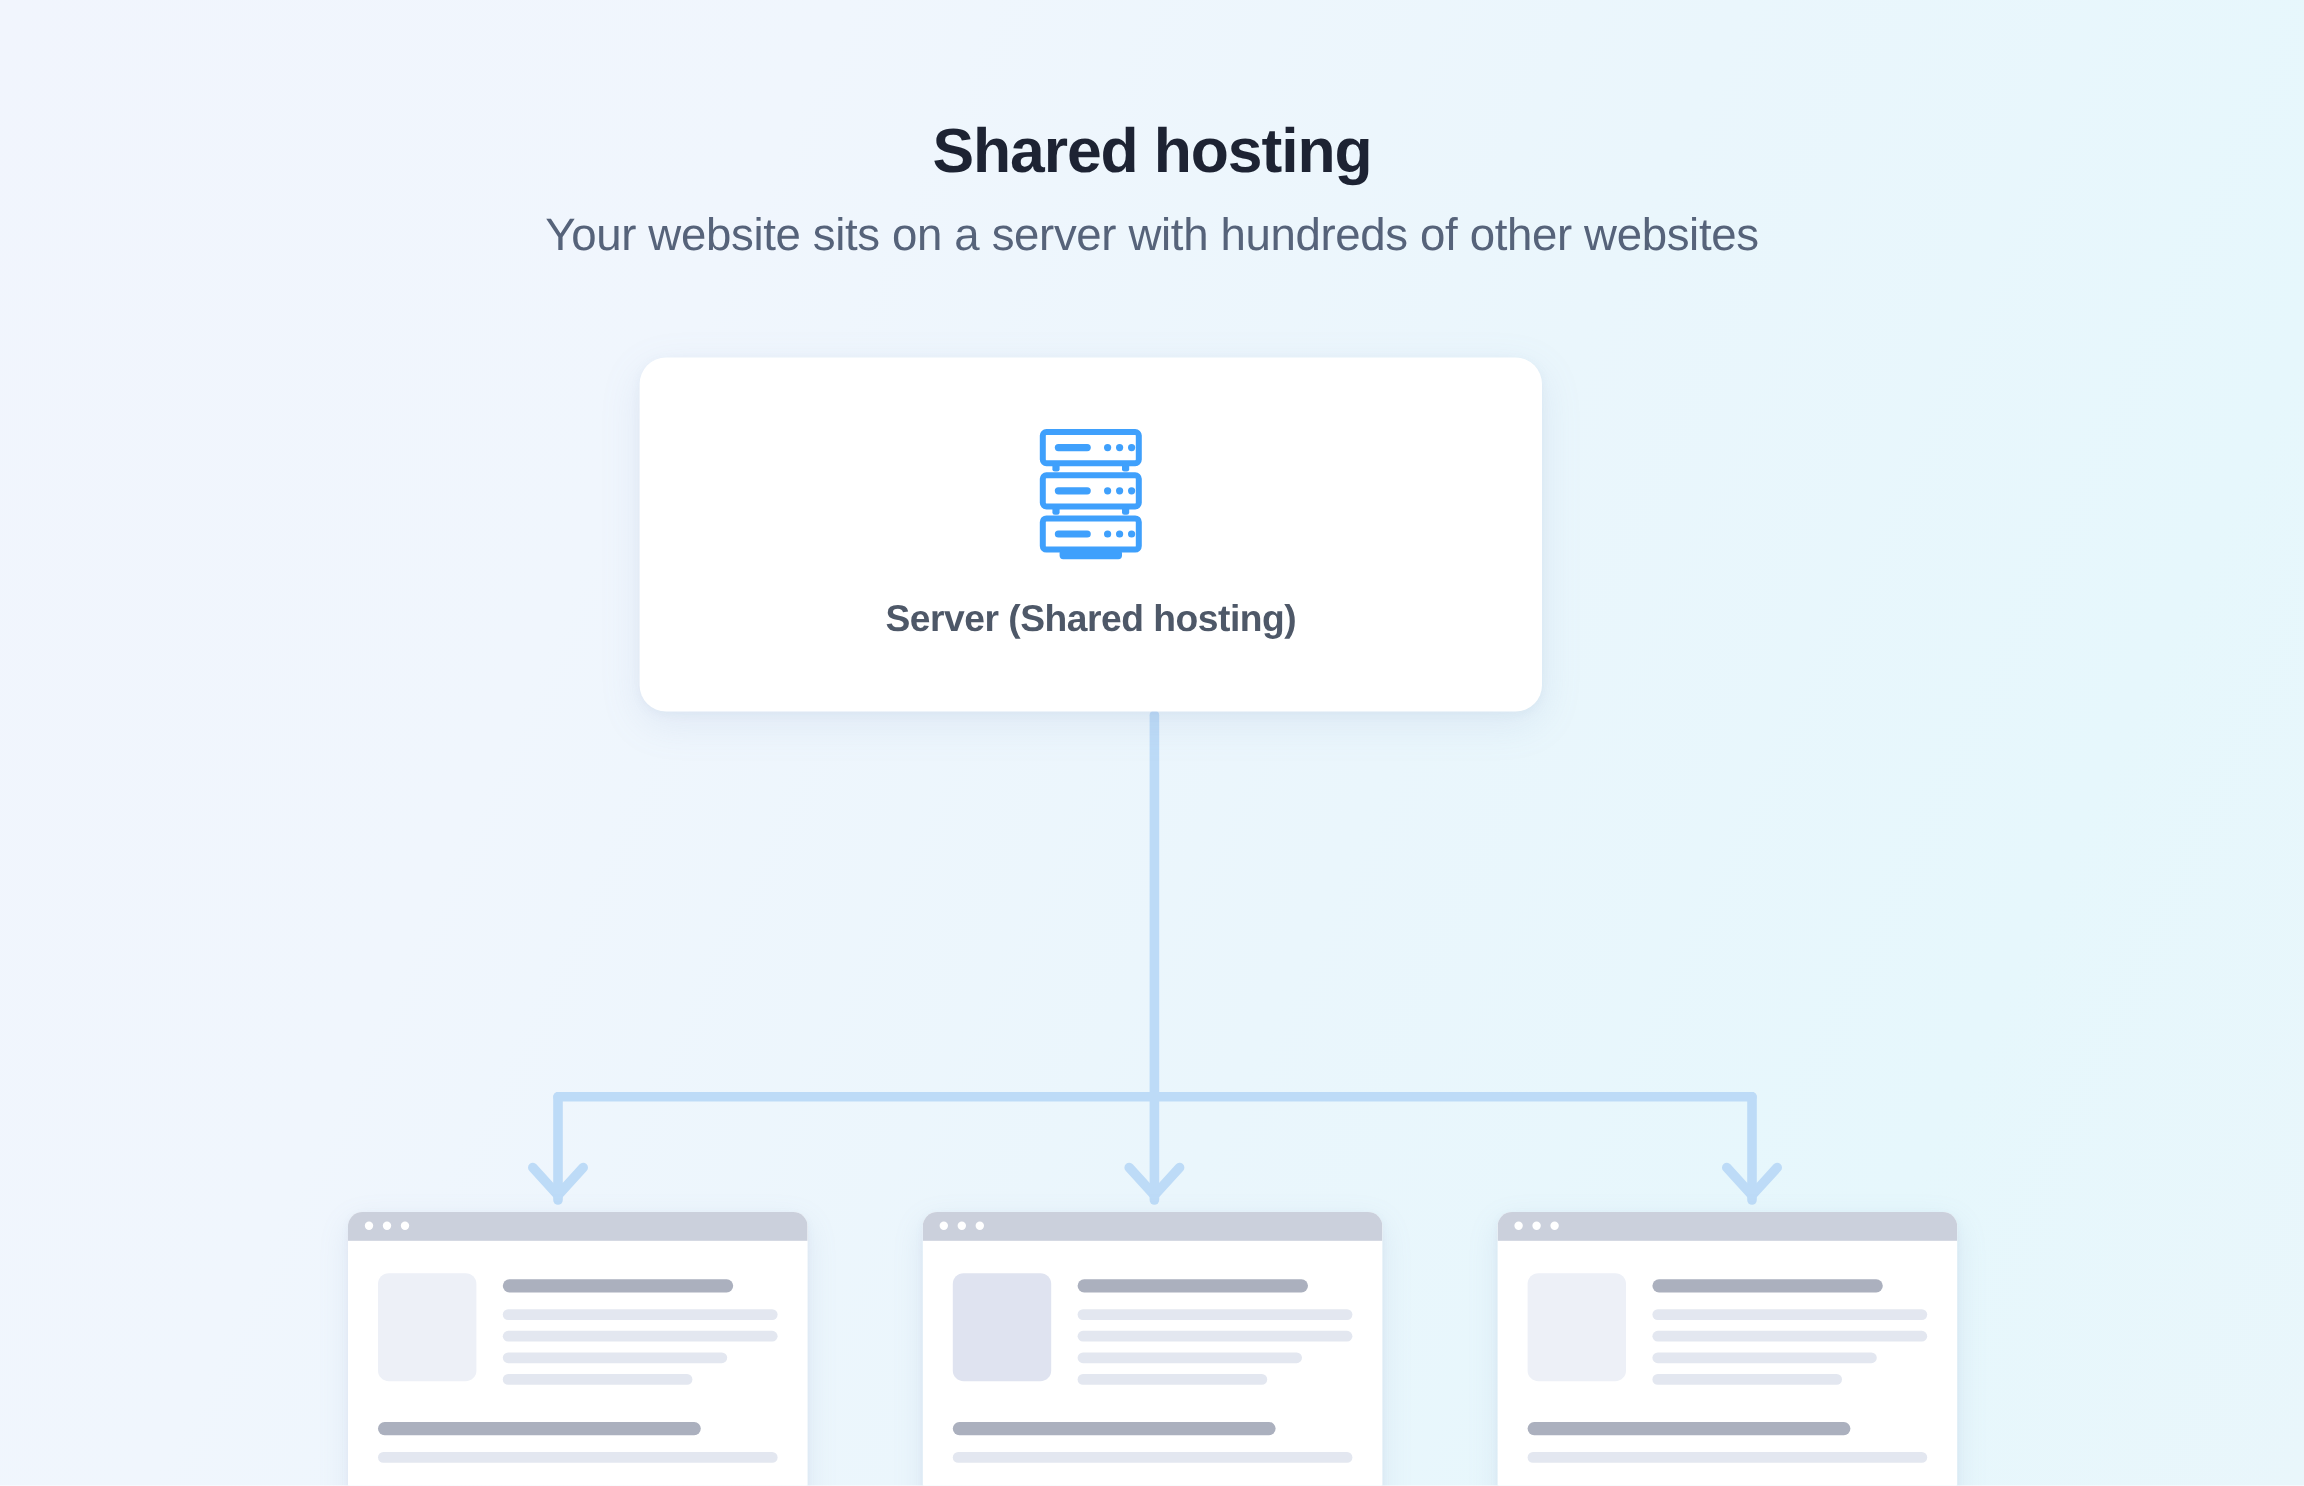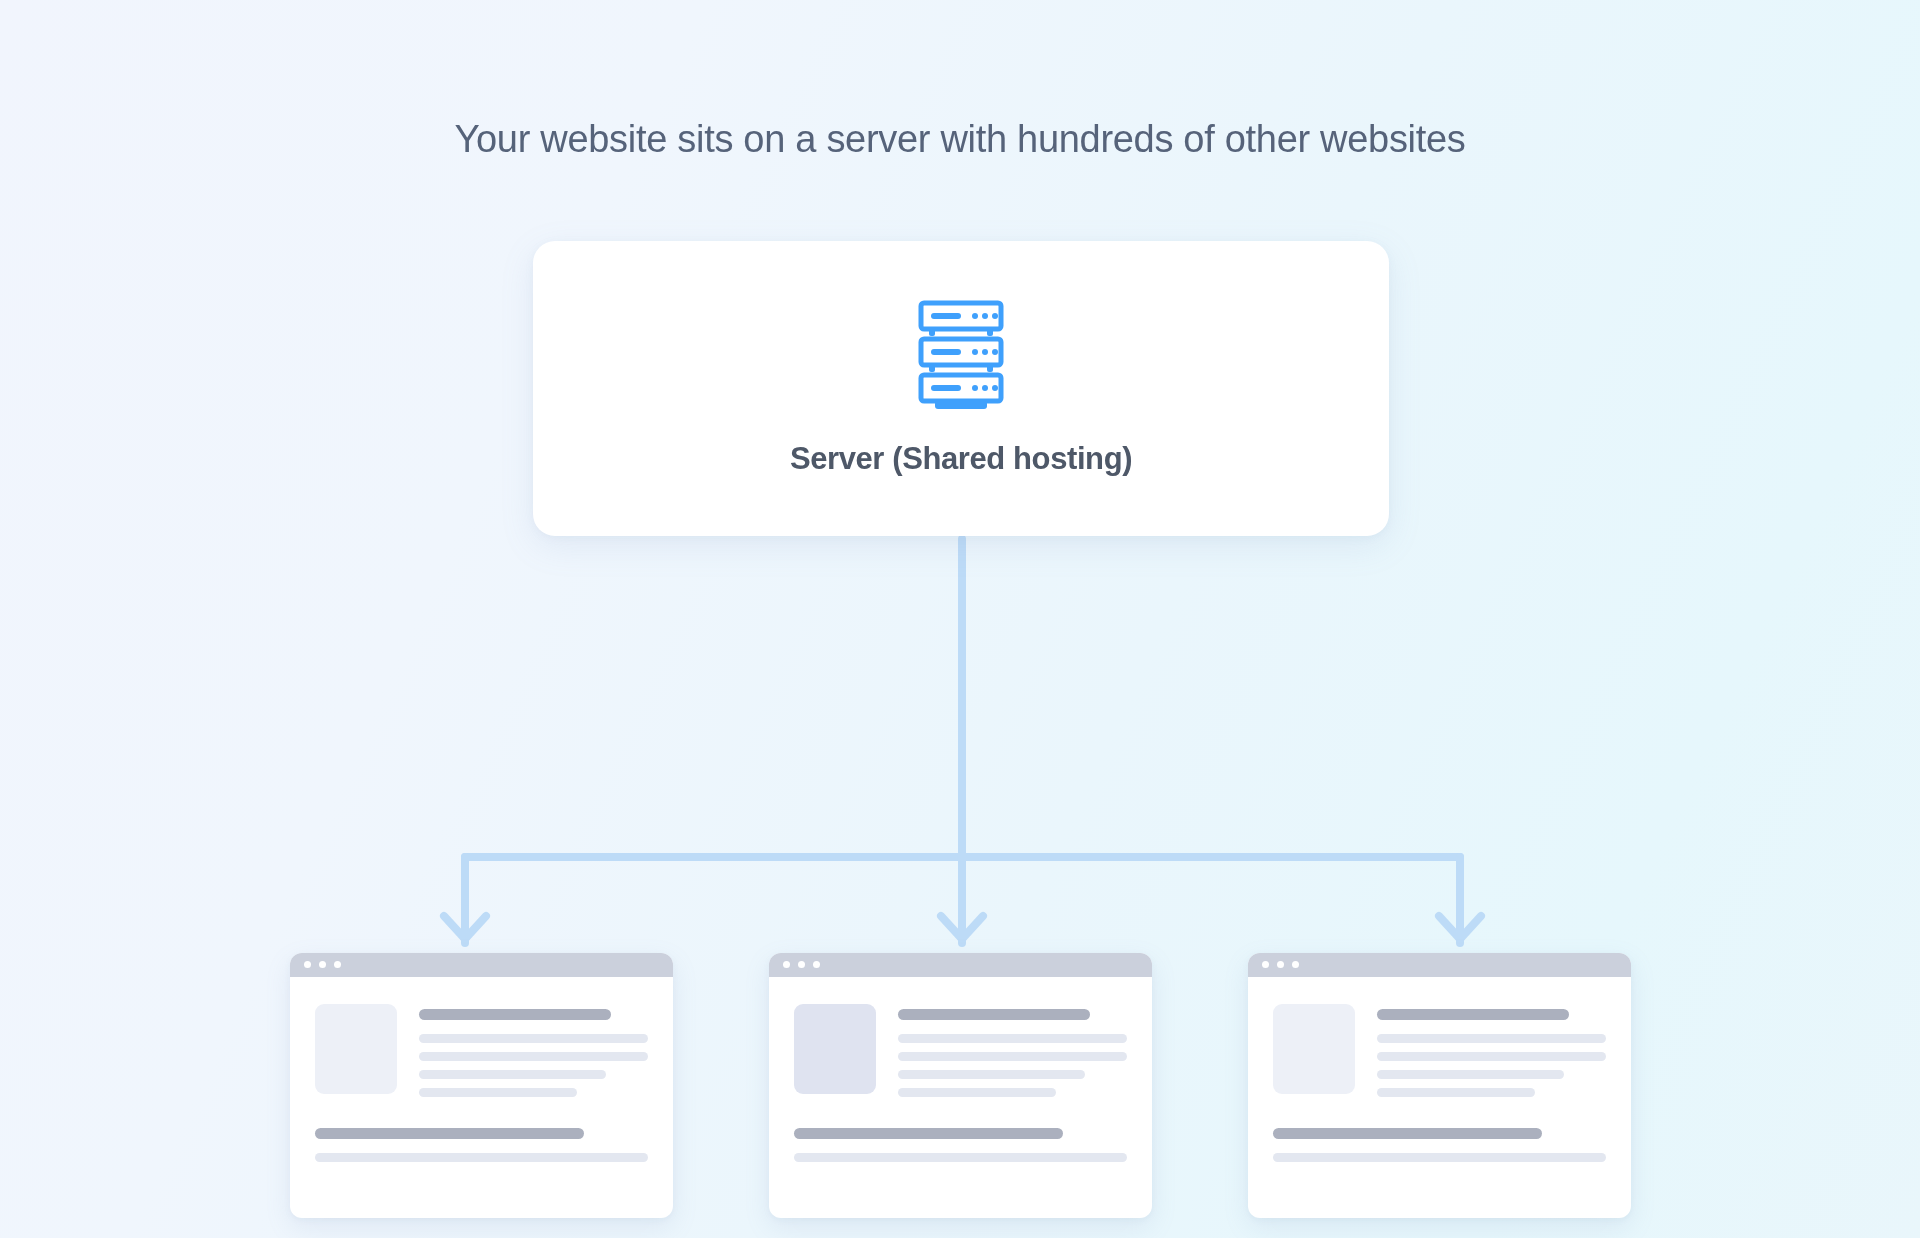--- a/index.html
+++ b/index.html
@@ -49,21 +49,21 @@
     position: relative;
     width: 1920px;
     height: 960px;
   }
 
   
   .server-card {
     position: absolute;
     left: 533px;
     top: 78px;
-    width: 856px;
+    width: 752px;
     height: 295px;
     background: #ffffff;
     border-radius: 22px;
     box-shadow: 0 10px 34px rgba(126,150,190,0.13),
                 0 2px 8px rgba(126,150,190,0.07);
     display: flex;
     flex-direction: column;
     align-items: center;
     justify-content: center;
   }
@@ -171,20 +171,21 @@
     height: 11px;
     margin-bottom: 14px;
   }
 
   .block-lower { margin-top: 22px; }
 </style>
 </head>
 <body>
 
 <div class="header">
+  <h1 class="page-title">Shared hosting</h1>
   <p class="page-subtitle">Your website sits on a server with hundreds of other websites</p>
 </div>
 
 <div class="diagram">
 
   <svg class="connectors" viewBox="0 0 1920 960" width="1920" height="960" fill="none" xmlns="http://www.w3.org/2000/svg">
     <g stroke="#bddbf7" stroke-width="8" stroke-linecap="round" stroke-linejoin="round" fill="none">
 
       <path d="M962 376 L962 780"></path>
 

